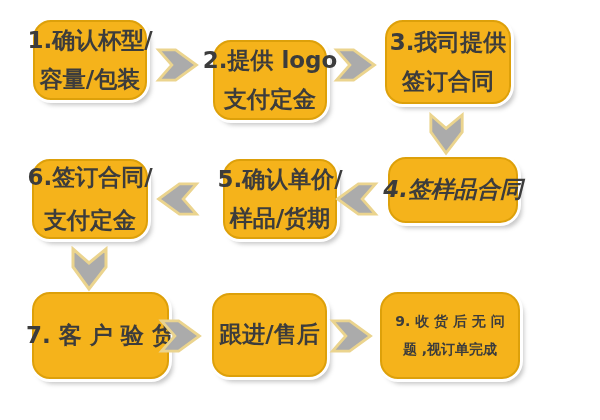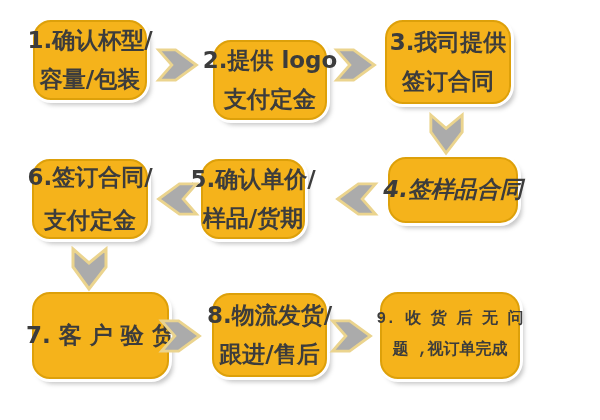--- a/index.html
+++ b/index.html
@@ -25,26 +25,26 @@
     padding:4px 2px;
   }
   .line{
     color:var(--text,#3C3C3C);
     font-size:23px;
     font-weight:bold;
     white-space:nowrap;
     line-height:1.1;
     text-align:center;
   }
-  .b9 .line{font-size:16px;font-family:Liberation Mono, monospace;}
+  .b9 .line{font-size:14px;}
   .b1{left:33px;  top:20px;  width:114px; height:80px;}
   .b2{left:213px; top:20px;  width:114px; height:80px;margin-top:20px;}
   .b3{left:385px; top:20px;  width:126px; height:84px;align-items:center;}
   .b4{left:388px; top:157px; width:130px; height:66px;font-style:italic;}
-  .b5{left:201px; top:159px; width:104px; height:80px;}
+  .b5{left:223px; top:159px; width:114px; height:80px;border-radius:17px;}
   .b6{left:32px;  top:159px; width:116px; height:80px;justify-content:space-between;}
   .b7{left:32px;  top:292px; width:137px; height:87px;}
   .b8{left:212px; top:293px; width:115px; height:84px;}
   .b9{left:380px; top:292px; width:140px; height:87px;}
   .arrow{position:absolute;line-height:0;}
   .arrow svg{display:block;}
   .arrow polygon{
     fill:var(--arrow-fill,#ABABAB);
     stroke:var(--arrow-outline,#EBD48E);
     stroke-width:3;
@@ -87,21 +87,20 @@
   </div>
   <div class="box b6">
     <div class="line">6.签订合同/</div>
     <div class="line">支付定金</div>
   </div>
 
   <div class="box b7">
     <div class="line">7. 客 户 验 货</div>
   </div>
   <div class="box b8">
-    <div class="line">8.物流发货/</div>
     <div class="line">跟进/售后</div>
   </div>
   <div class="box b9">
     <div class="line">9. 收 货 后 无 问</div>
     <div class="line">题 ,视订单完成</div>
   </div>
 
   <div class="arrow a12">
     <svg width="45" height="36" viewBox="0 0 46 38">
         <polygon points="3,3 21,3 43,19 21,35 3,35 17,19"></polygon>

